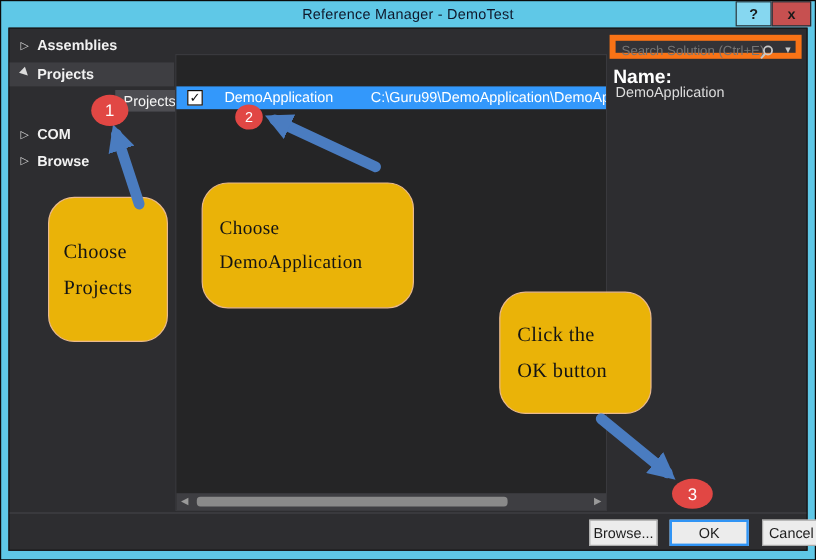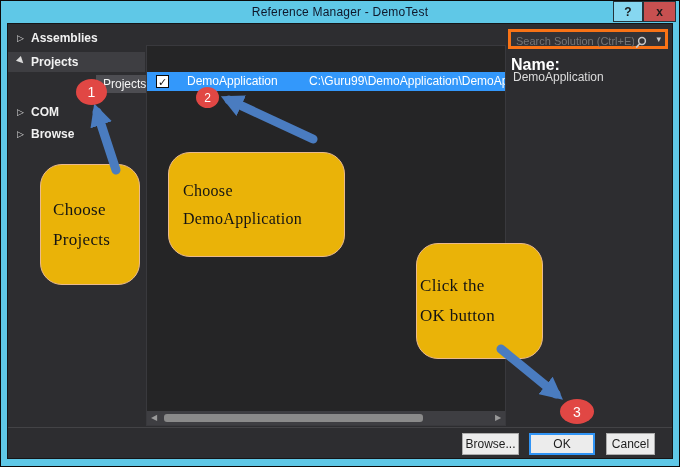--- a/index.html
+++ b/index.html
@@ -53,51 +53,51 @@
   
   .hscroll { position:absolute; left:0; right:0; bottom:0; height:14px; background:#3E3E42; }
   .hs-arrow { position:absolute; top:0; width:12px; height:14px; color:#9a9a9a;
               font-size:8px; line-height:14px; text-align:center; cursor:pointer; }
   .hs-left { left:1px; } .hs-right { right:1px; }
   .hs-thumb { position:absolute; left:17px; width:259px; top:3px; height:8px;
               background:#8a8a8a; border-radius:3px; cursor:pointer; }
 
   
   .search-box { position:absolute; left:500px; top:5px; width:160px; height:20px;
-                background:#333337; border:3px solid #f97316;padding-left:47px; }
+                background:#333337; border:5px solid #f97316;padding-left:47px; }
   .search-box input { position:absolute; left:5px; top:0; width:118px; height:18px;
                 background:transparent; border:none; outline:none; color:#9a9a9a;
                 font-size:11px; font-family:inherit; }
   .search-mag { position:absolute; right:18px; top:3px; cursor:pointer; }
   .search-dd  { position:absolute; right:4px; top:2px; color:#c8c8c8; font-size:9px;
                 cursor:pointer; }
   .det-label { position:absolute; left:503px; top:32px; color:#fff; font-weight:bold;
                font-size:16px; }
   .det-value { position:absolute; left:505px; top:46px; color:#dcdcdc; font-size:12px; }
 
   
   .footer { position:absolute; left:0; right:0; bottom:0; height:31px;
             border-top:1px solid #434346; }
   .btn { position:absolute; top:5px; height:22px; background:#ECECEC;
          border:1px solid #ACACAC; color:#1d1d1d; font-size:12px;
-         font-family:inherit; cursor:pointer; text-align:center; line-height:20px; }
+         font-family:inherit; cursor:pointer; text-align:center; line-height:20px;margin-left:29px; }
   .btn-browse { left:454px; width:57px; }
   .btn-ok     { left:521px; width:66px; border:2px solid #3094F5; line-height:18px; }
   .btn-cancel { left:598px; width:49px; }
 
   
   .callout { position:absolute; background:#eab308; border-radius:22px;
              border:1px solid #eab98c; color:#141414; display:flex;
              flex-direction:column; justify-content:center;
              font-family:cursive; font-size:17px; line-height:1.75;
              letter-spacing:.3px; }
   .callout span { display:block; }
   .co-1 { left:40px;  top:164px; width:100px; height:121px; padding-left:12px; }
   .co-2 { left:168px; top:152px; width:177px; height:105px; padding-left:14px; font-size:16px; }
-  .co-3 { left:416px; top:243px; width:127px; height:116px; padding-left:3px;font-family:Liberation Serif, serif; }
+  .co-3 { left:416px; top:243px; width:127px; height:102px; padding-left:14px;font-family:Liberation Serif, serif; }
   .step-circle { position:absolute; background:#E14744; border-radius:50%;
                  color:#fff; display:flex; align-items:center; justify-content:center;
                  font-size:14px; }
   .sc-1 { left:76px;  top:79px;  width:31px; height:26px; }
   .sc-2 { left:196px; top:87px;  width:23px; height:21px; font-size:12px; }
   .sc-3 { left:560px; top:399px; width:34px; height:25px; }
   .arrow-layer { position:absolute; inset:0; pointer-events:none; }
 </style>
 </head>
 <body>

